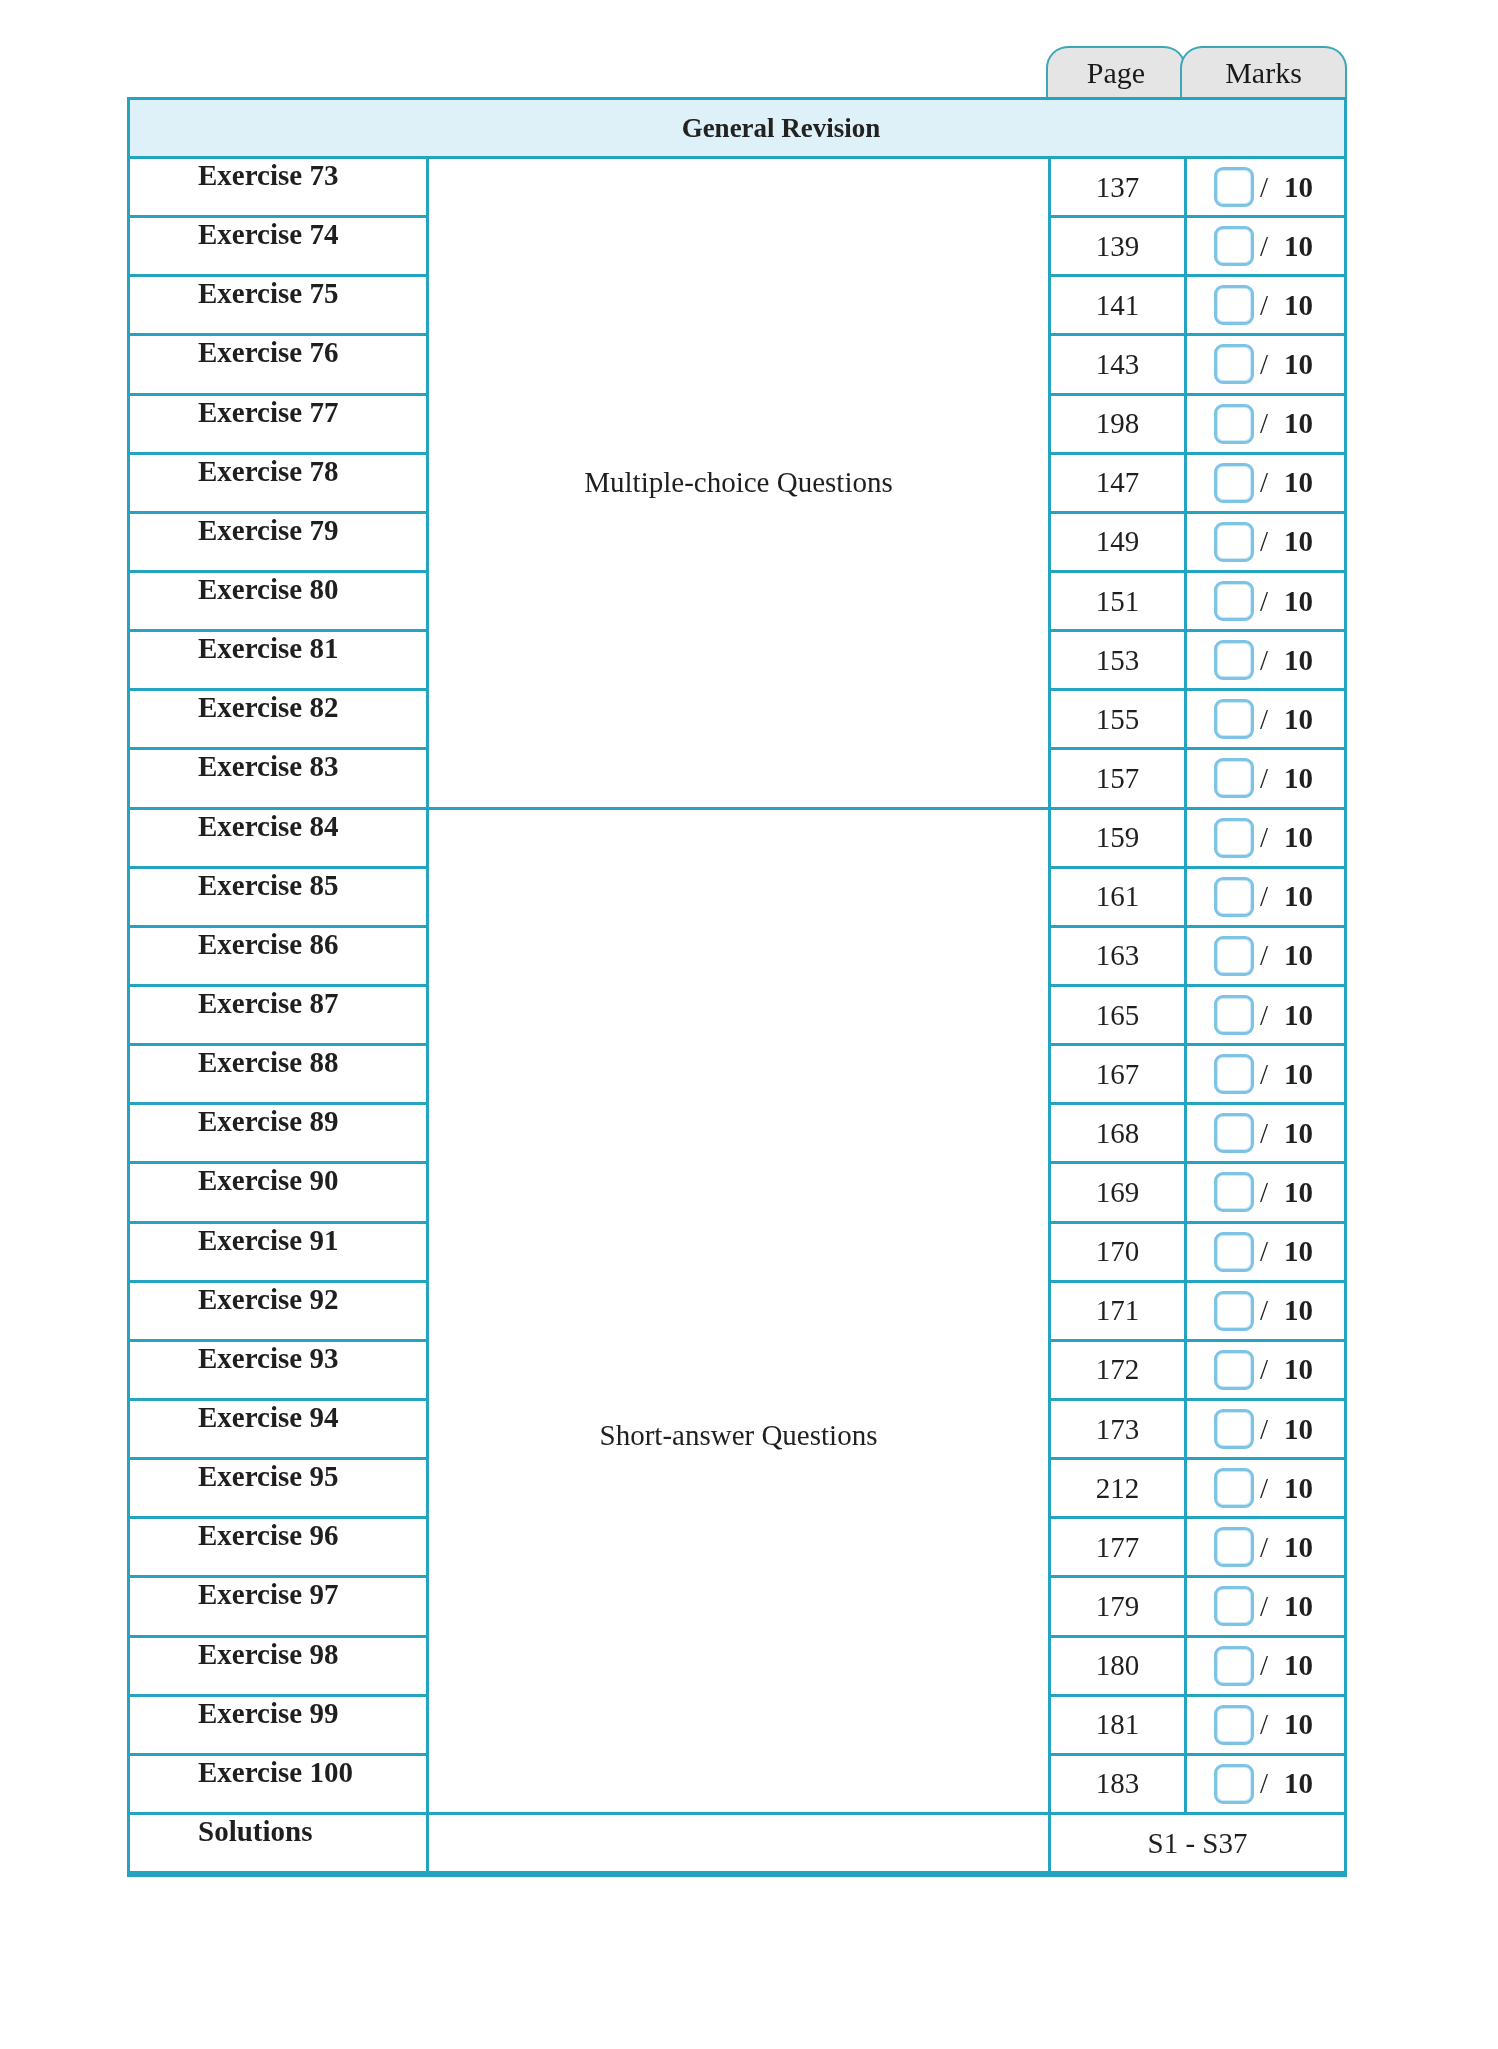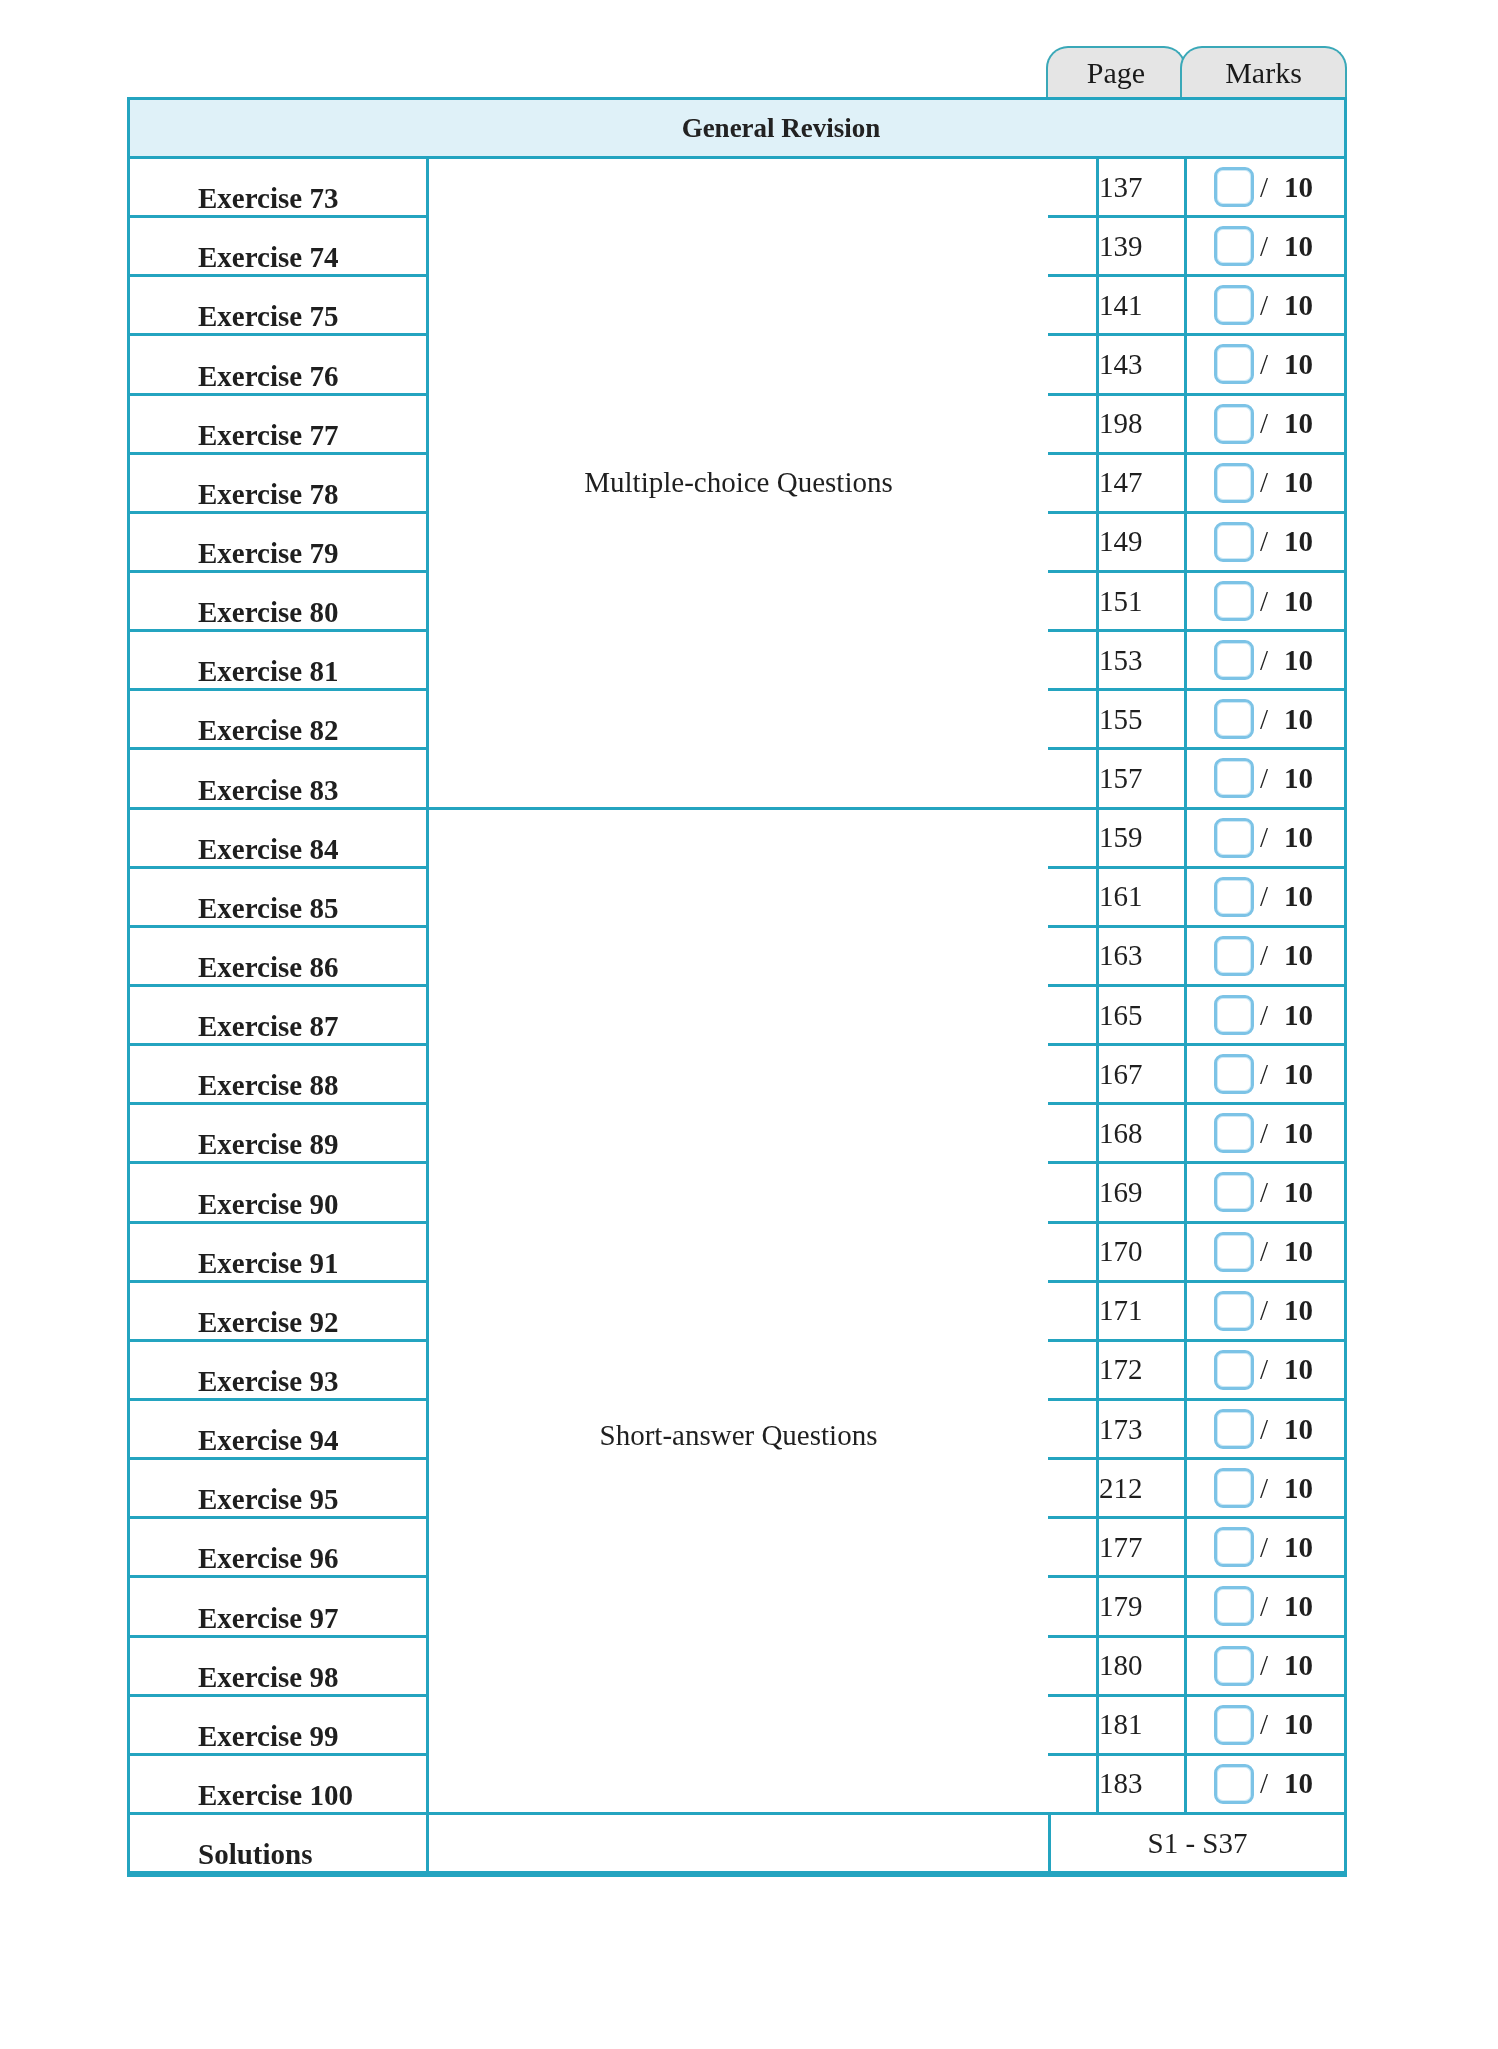--- a/index.html
+++ b/index.html
@@ -13,25 +13,25 @@
   .tab-marks { left:1180px; width:167px; z-index:2; }
   #table { position:absolute; left:127px; top:97px; width:1220px; box-sizing:border-box;
            border:3px solid #24a4c0; }
   .header { height:59px; background:#dff1f8; border-bottom:3px solid #24a4c0;
             display:flex; align-items:center; justify-content:center; padding-left:88px; box-sizing:border-box;
             font-family:"Liberation Serif", serif; font-weight:bold; font-size:27px; color:#222; }
   .grid { position:relative; }
   .row { position:relative; height:59.15px; box-sizing:border-box; border-bottom:3px solid #24a4c0; }
   .row:last-child { border-bottom:none; }
   .c1 { position:absolute; left:0; top:0; width:299px; height:100%; border-right:3px solid #24a4c0; box-sizing:border-box;
-        display:flex; align-items:flex-end; padding-left:68px;
+        display:flex; align-items:flex-start; padding-left:68px;
         font-family:"Liberation Serif", serif; font-weight:bold; font-size:29px; color:#1f1f1f; }
   .c3 { position:absolute; left:918px; top:0; width:136px; height:100%; border-left:3px solid #24a4c0; box-sizing:border-box;
-        display:flex; align-items:center; 
-        font-family:"Liberation Serif", serif; font-size:29px; color:#1f1f1f;margin-left:48px; }
+        display:flex; align-items:center; justify-content:center;
+        font-family:"Liberation Serif", serif; font-size:29px; color:#1f1f1f; }
   .c4 { position:absolute; left:1054px; top:0; width:160px; height:100%; border-left:3px solid #24a4c0; box-sizing:border-box;
         display:flex; align-items:center; padding-left:27px; }
   .c34 { position:absolute; left:918px; top:0; width:296px; height:100%; border-left:3px solid #24a4c0; box-sizing:border-box;
          display:flex; align-items:center; justify-content:center;
          font-family:"Liberation Serif", serif; font-size:29px; color:#1f1f1f; }
   .box { width:40px; height:40px; box-sizing:border-box; border:3px solid #7cc3e6; border-radius:9px;
          box-shadow: inset 0 0 0 1px #cde9f6; background:#fff; }
   .slash { font-family:"Liberation Serif", serif; font-size:29px; margin-left:6px; color:#1f1f1f; }
   .maxm { font-family:"Liberation Serif", serif; font-size:29px; font-weight:bold; margin-left:16px; color:#1f1f1f; }
   .mask { position:absolute; left:299px; width:619px; background:#fff; }

